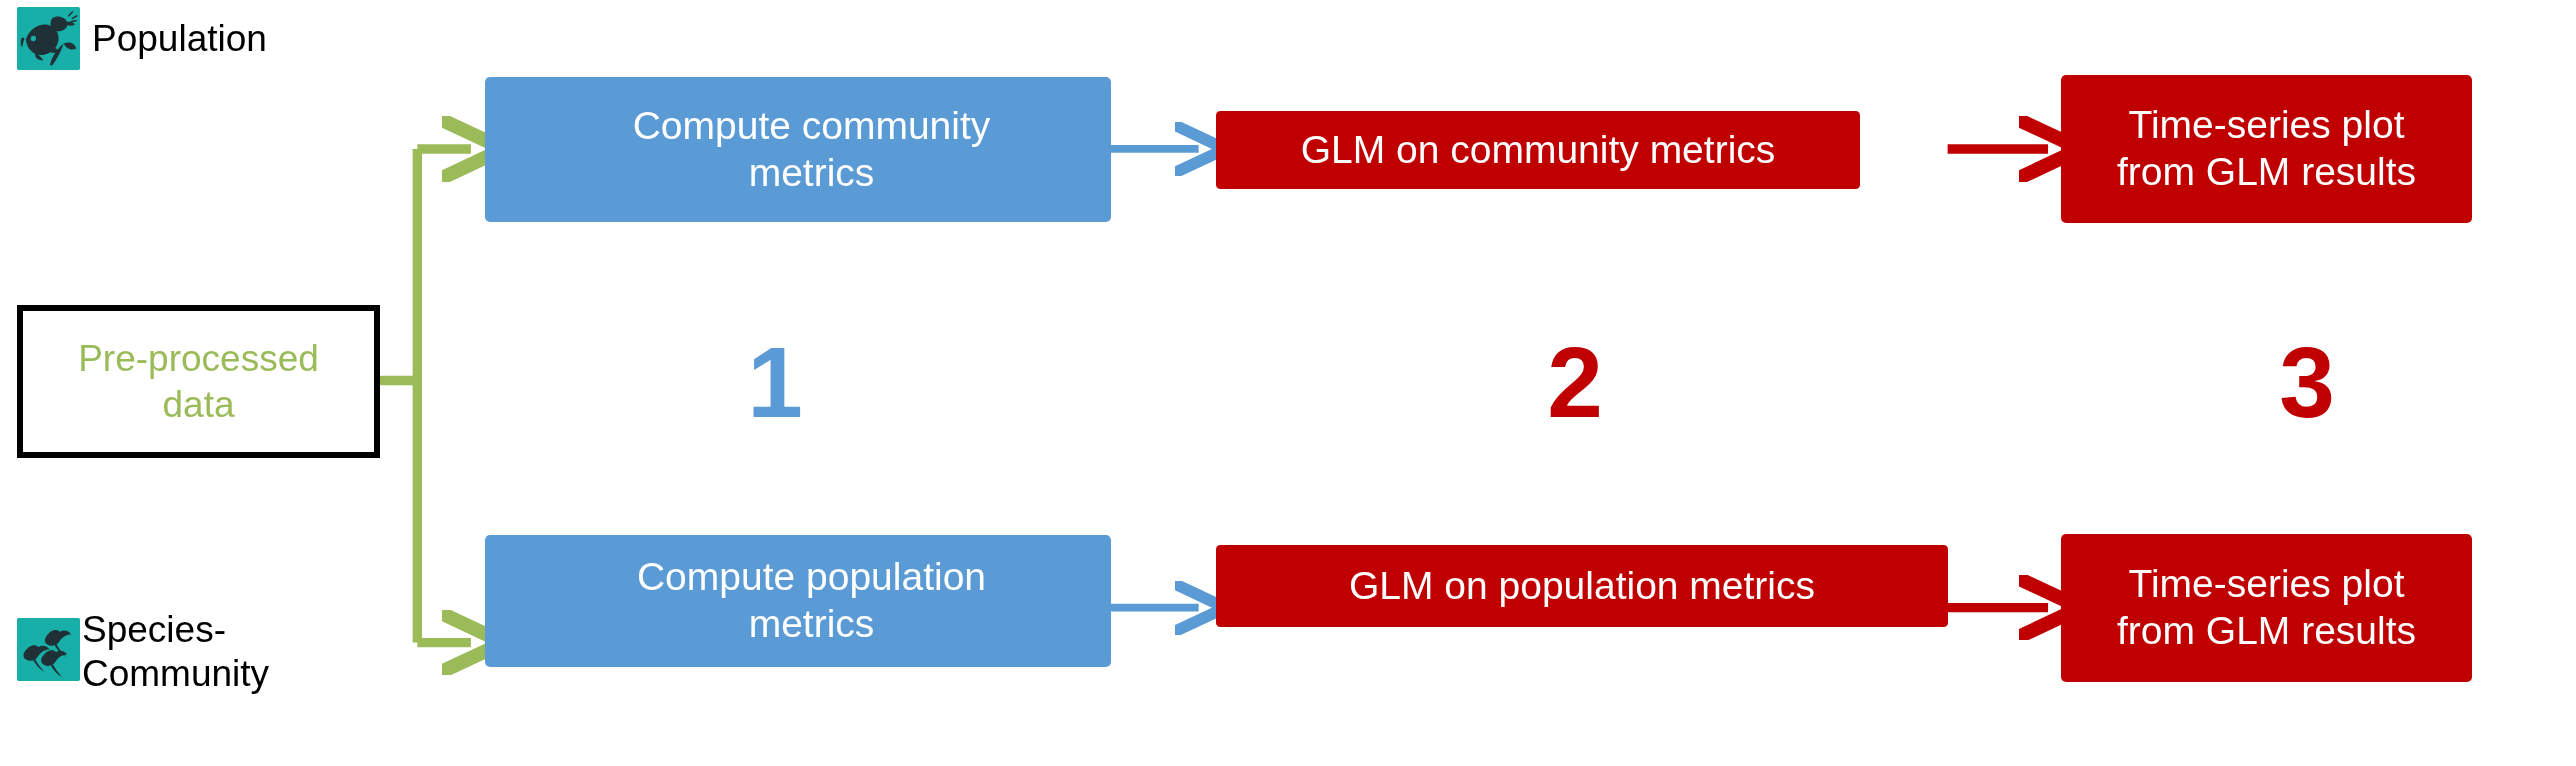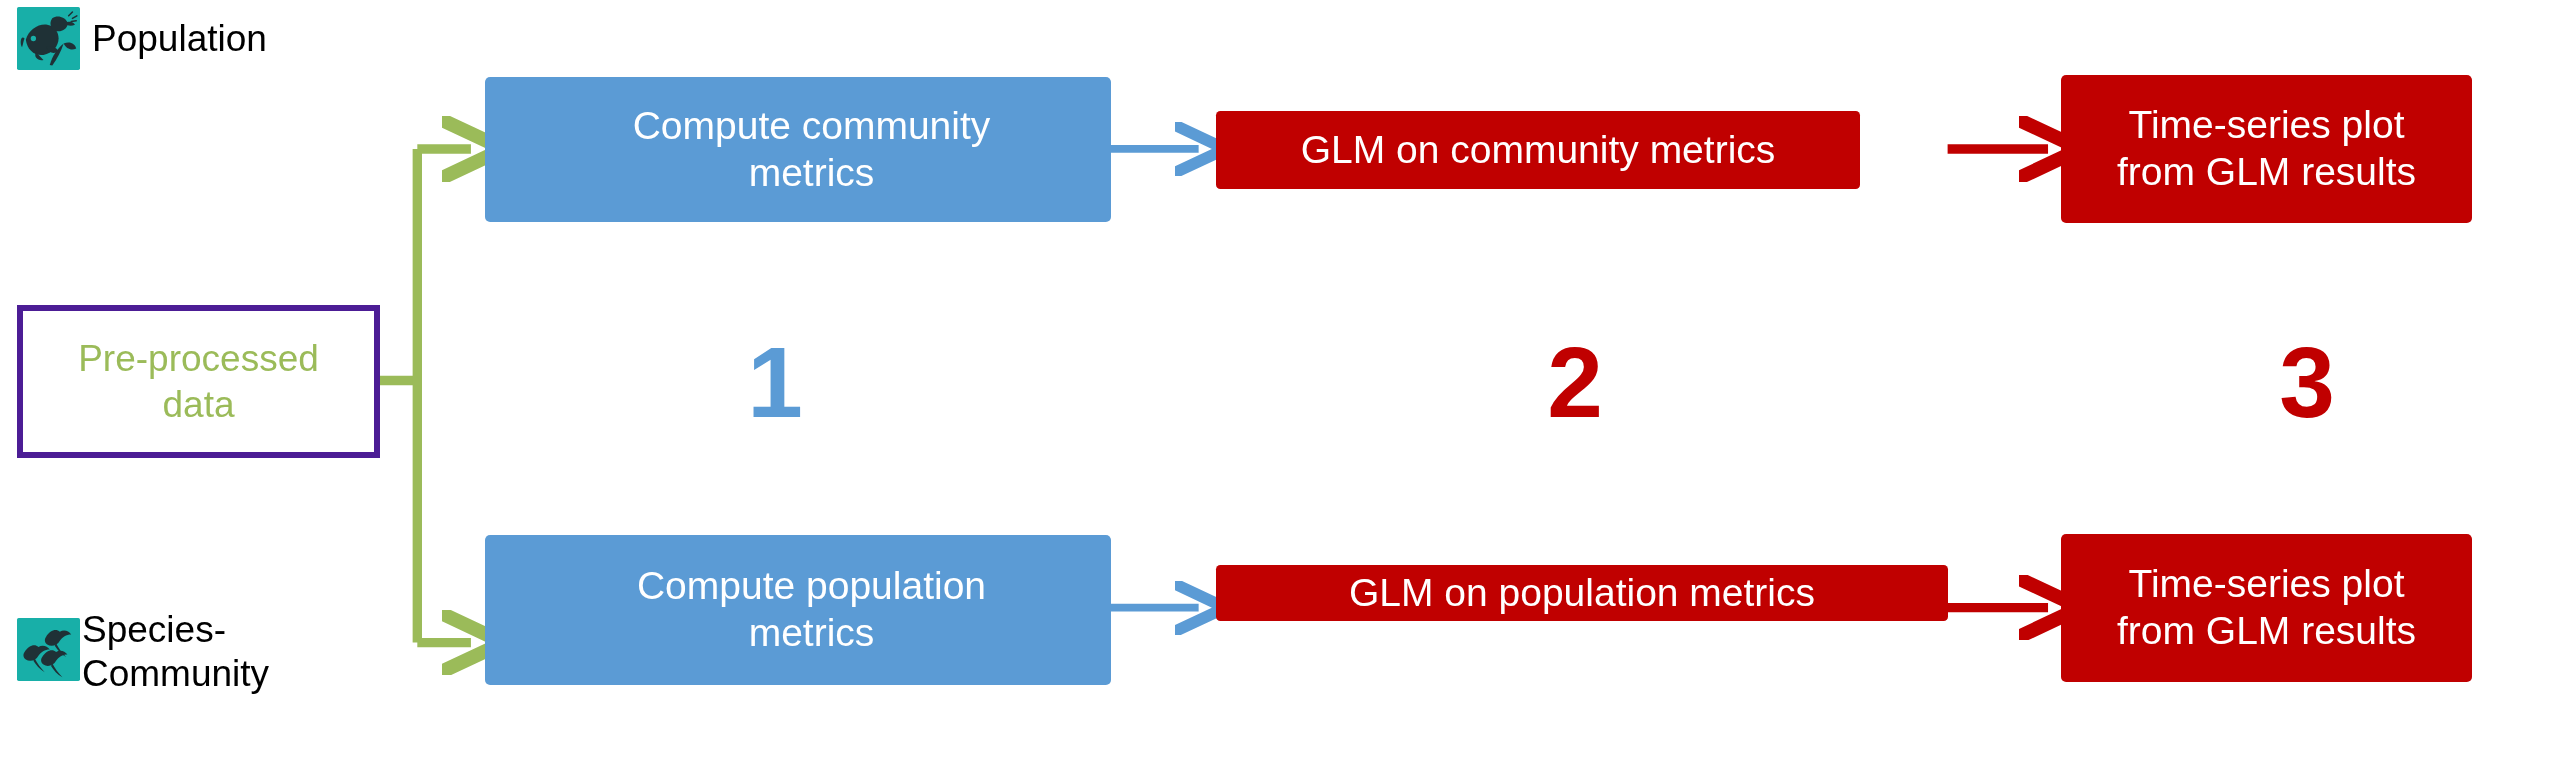--- a/index.html
+++ b/index.html
@@ -30,21 +30,21 @@
   .source-label {
     color: #000000;
     font-size: 37px;
     line-height: 1.18;
     font-family: "Liberation Sans", sans-serif;
     white-space: pre-line;
   }
 
   
   .green-box {
-    border: 6px solid #4c1d95;
+    border: 6px solid #000000;
     box-sizing: border-box;
     background: #ffffff;
     color: #9BBB59;
     font-size: 37px;
     line-height: 1.22;
     display: flex;
     align-items: center;
     justify-content: center;
     text-align: center;
     white-space: pre-line;
@@ -182,26 +182,26 @@
 
   <div class="abs proc-box red-box wide" style="left:1216px; top:111px; width:644px; height:78px;">
     <span>GLM on community metrics</span>
   </div>
 
   <div class="abs proc-box red-box" style="left:2061px; top:75px; width:411px; height:148px;">
     <span>Time-series plot
 from GLM results</span>
   </div>
 
-  <div class="abs proc-box blue-box" style="left:485px; top:535px; width:626px; height:150px;">
+  <div class="abs proc-box blue-box" style="left:485px; top:535px; width:626px; height:132px;">
     <span>Compute population
 metrics</span>
   </div>
 
-  <div class="abs proc-box red-box wide" style="left:1216px; top:565px; width:732px; height:56px;">
+  <div class="abs proc-box red-box wide" style="left:1216px; top:545px; width:732px; height:82px;">
     <span>GLM on population metrics</span>
   </div>
 
   <div class="abs proc-box red-box" style="left:2061px; top:534px; width:411px; height:148px;">
     <span>Time-series plot
 from GLM results</span>
   </div>
 
   <div class="abs step-num blue" style="left:707px; top:332px; width:136px;">1</div>
   <div class="abs step-num red" style="left:1507px; top:332px; width:136px;">2</div>

